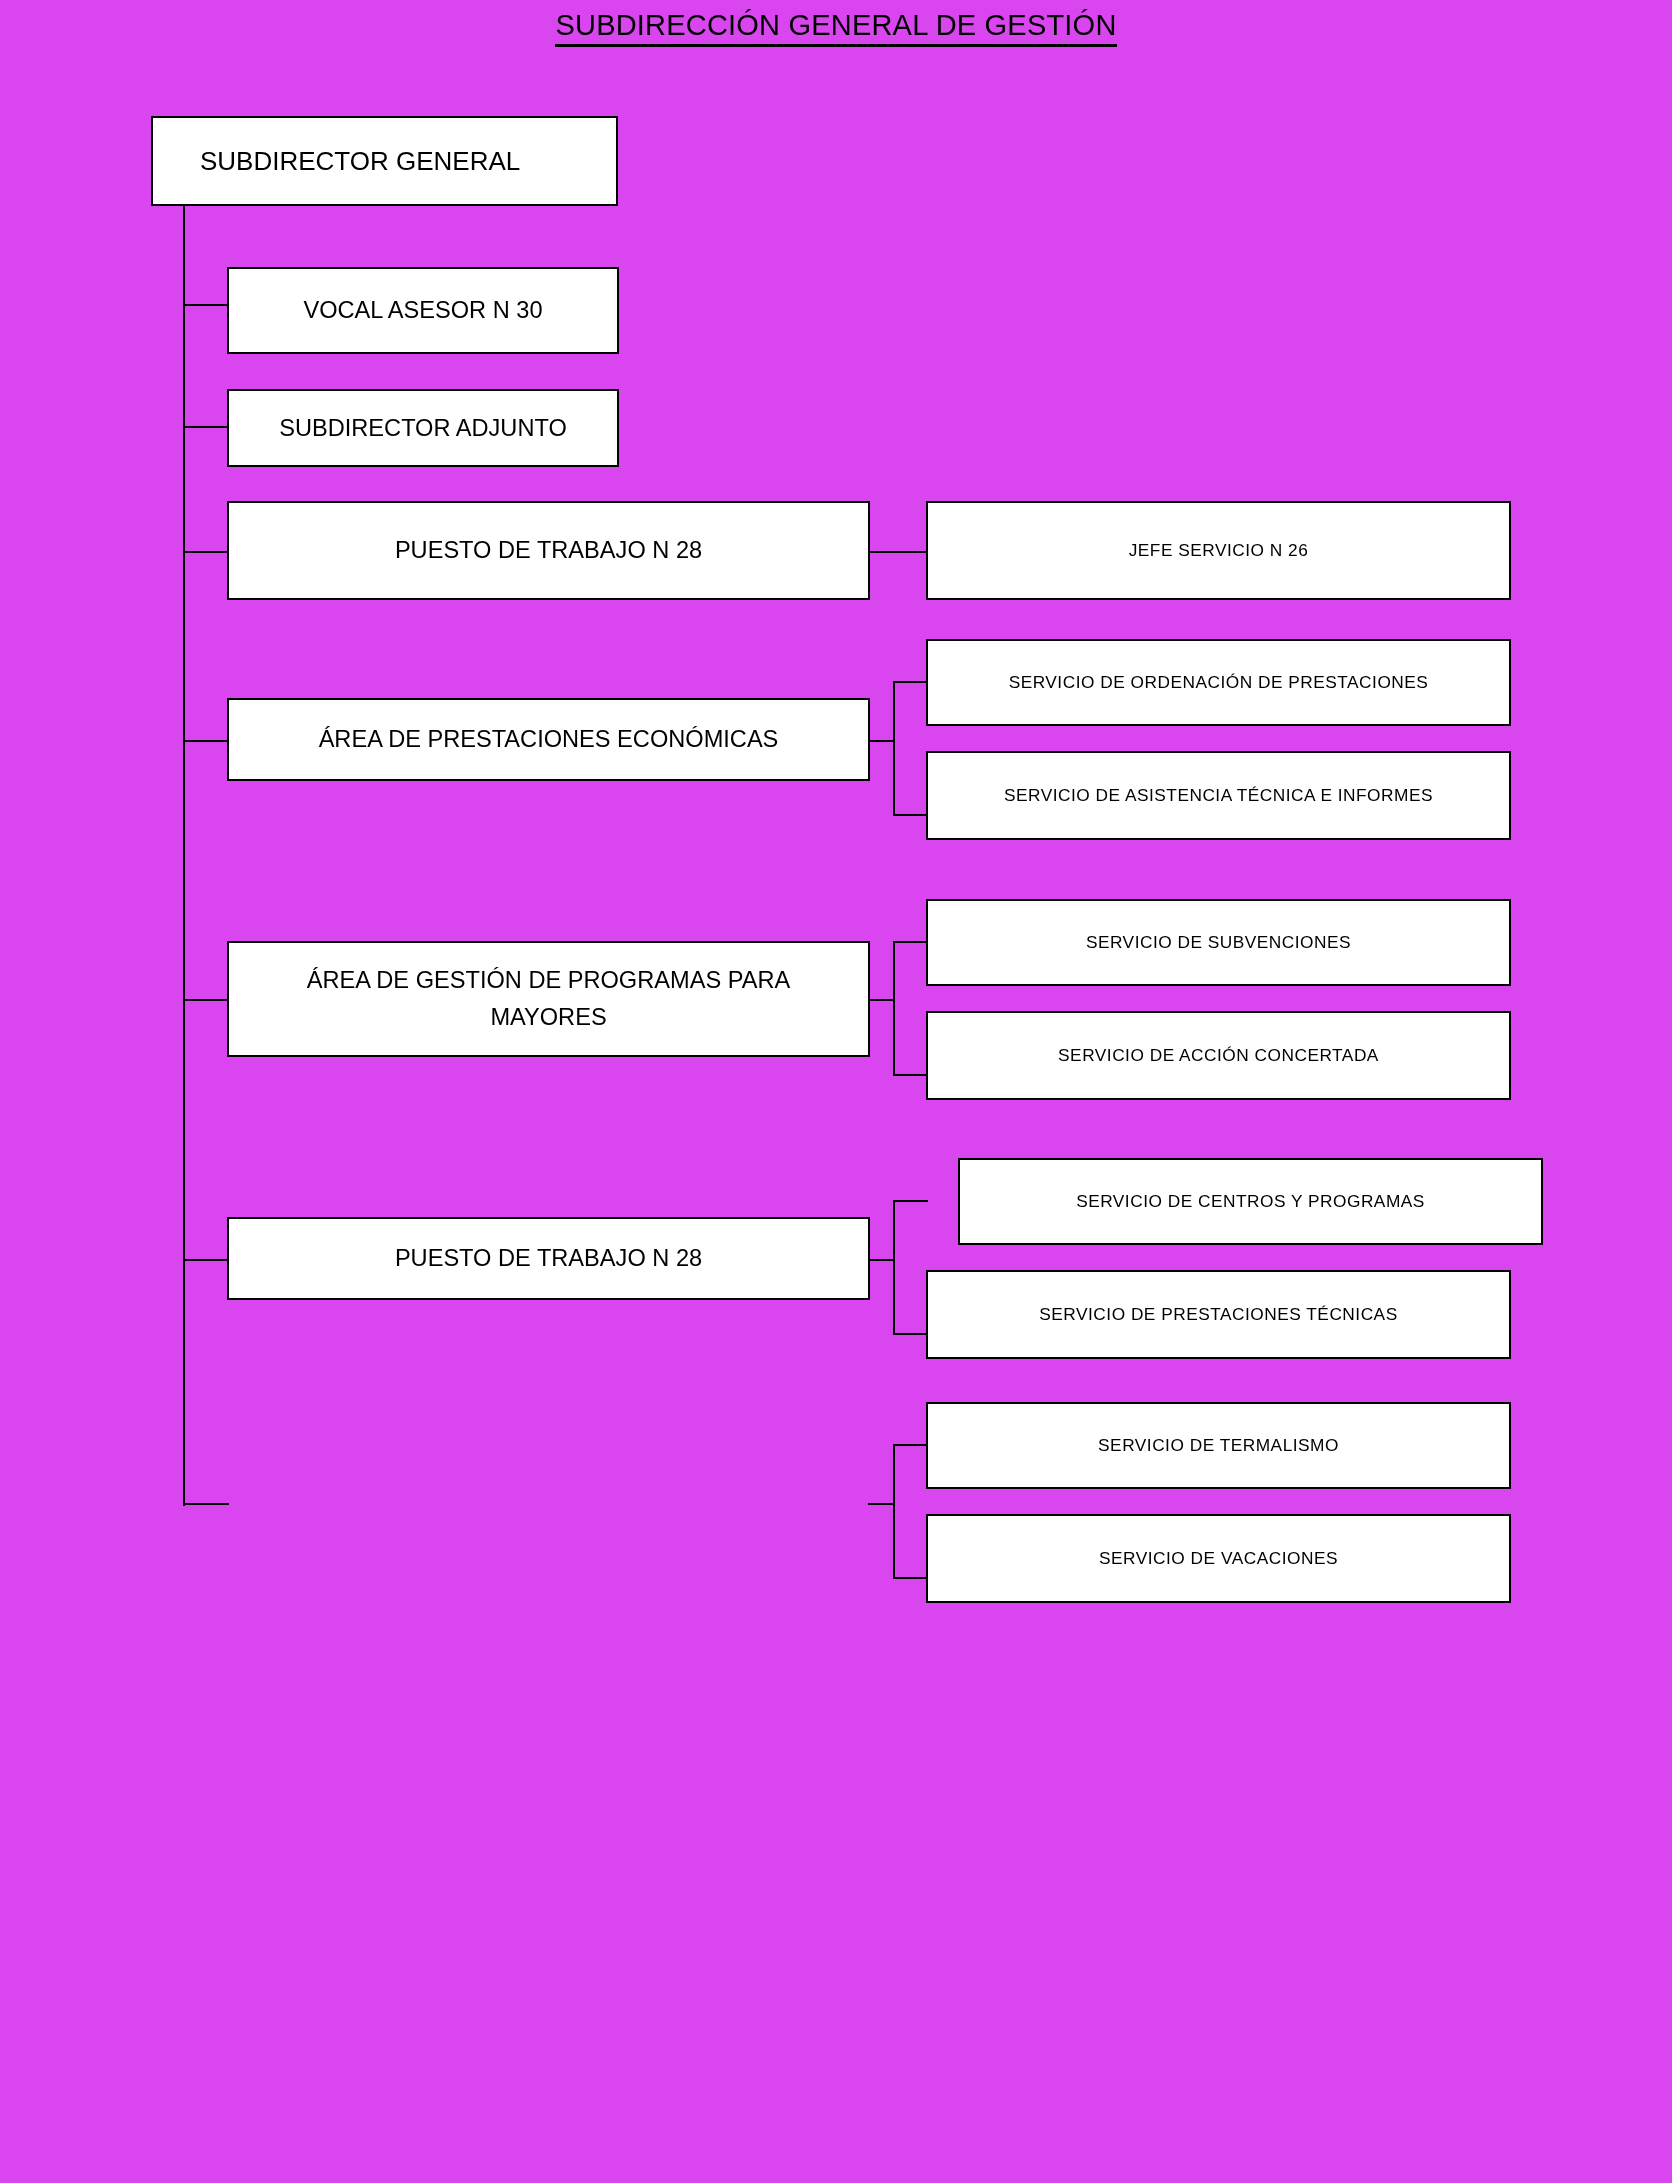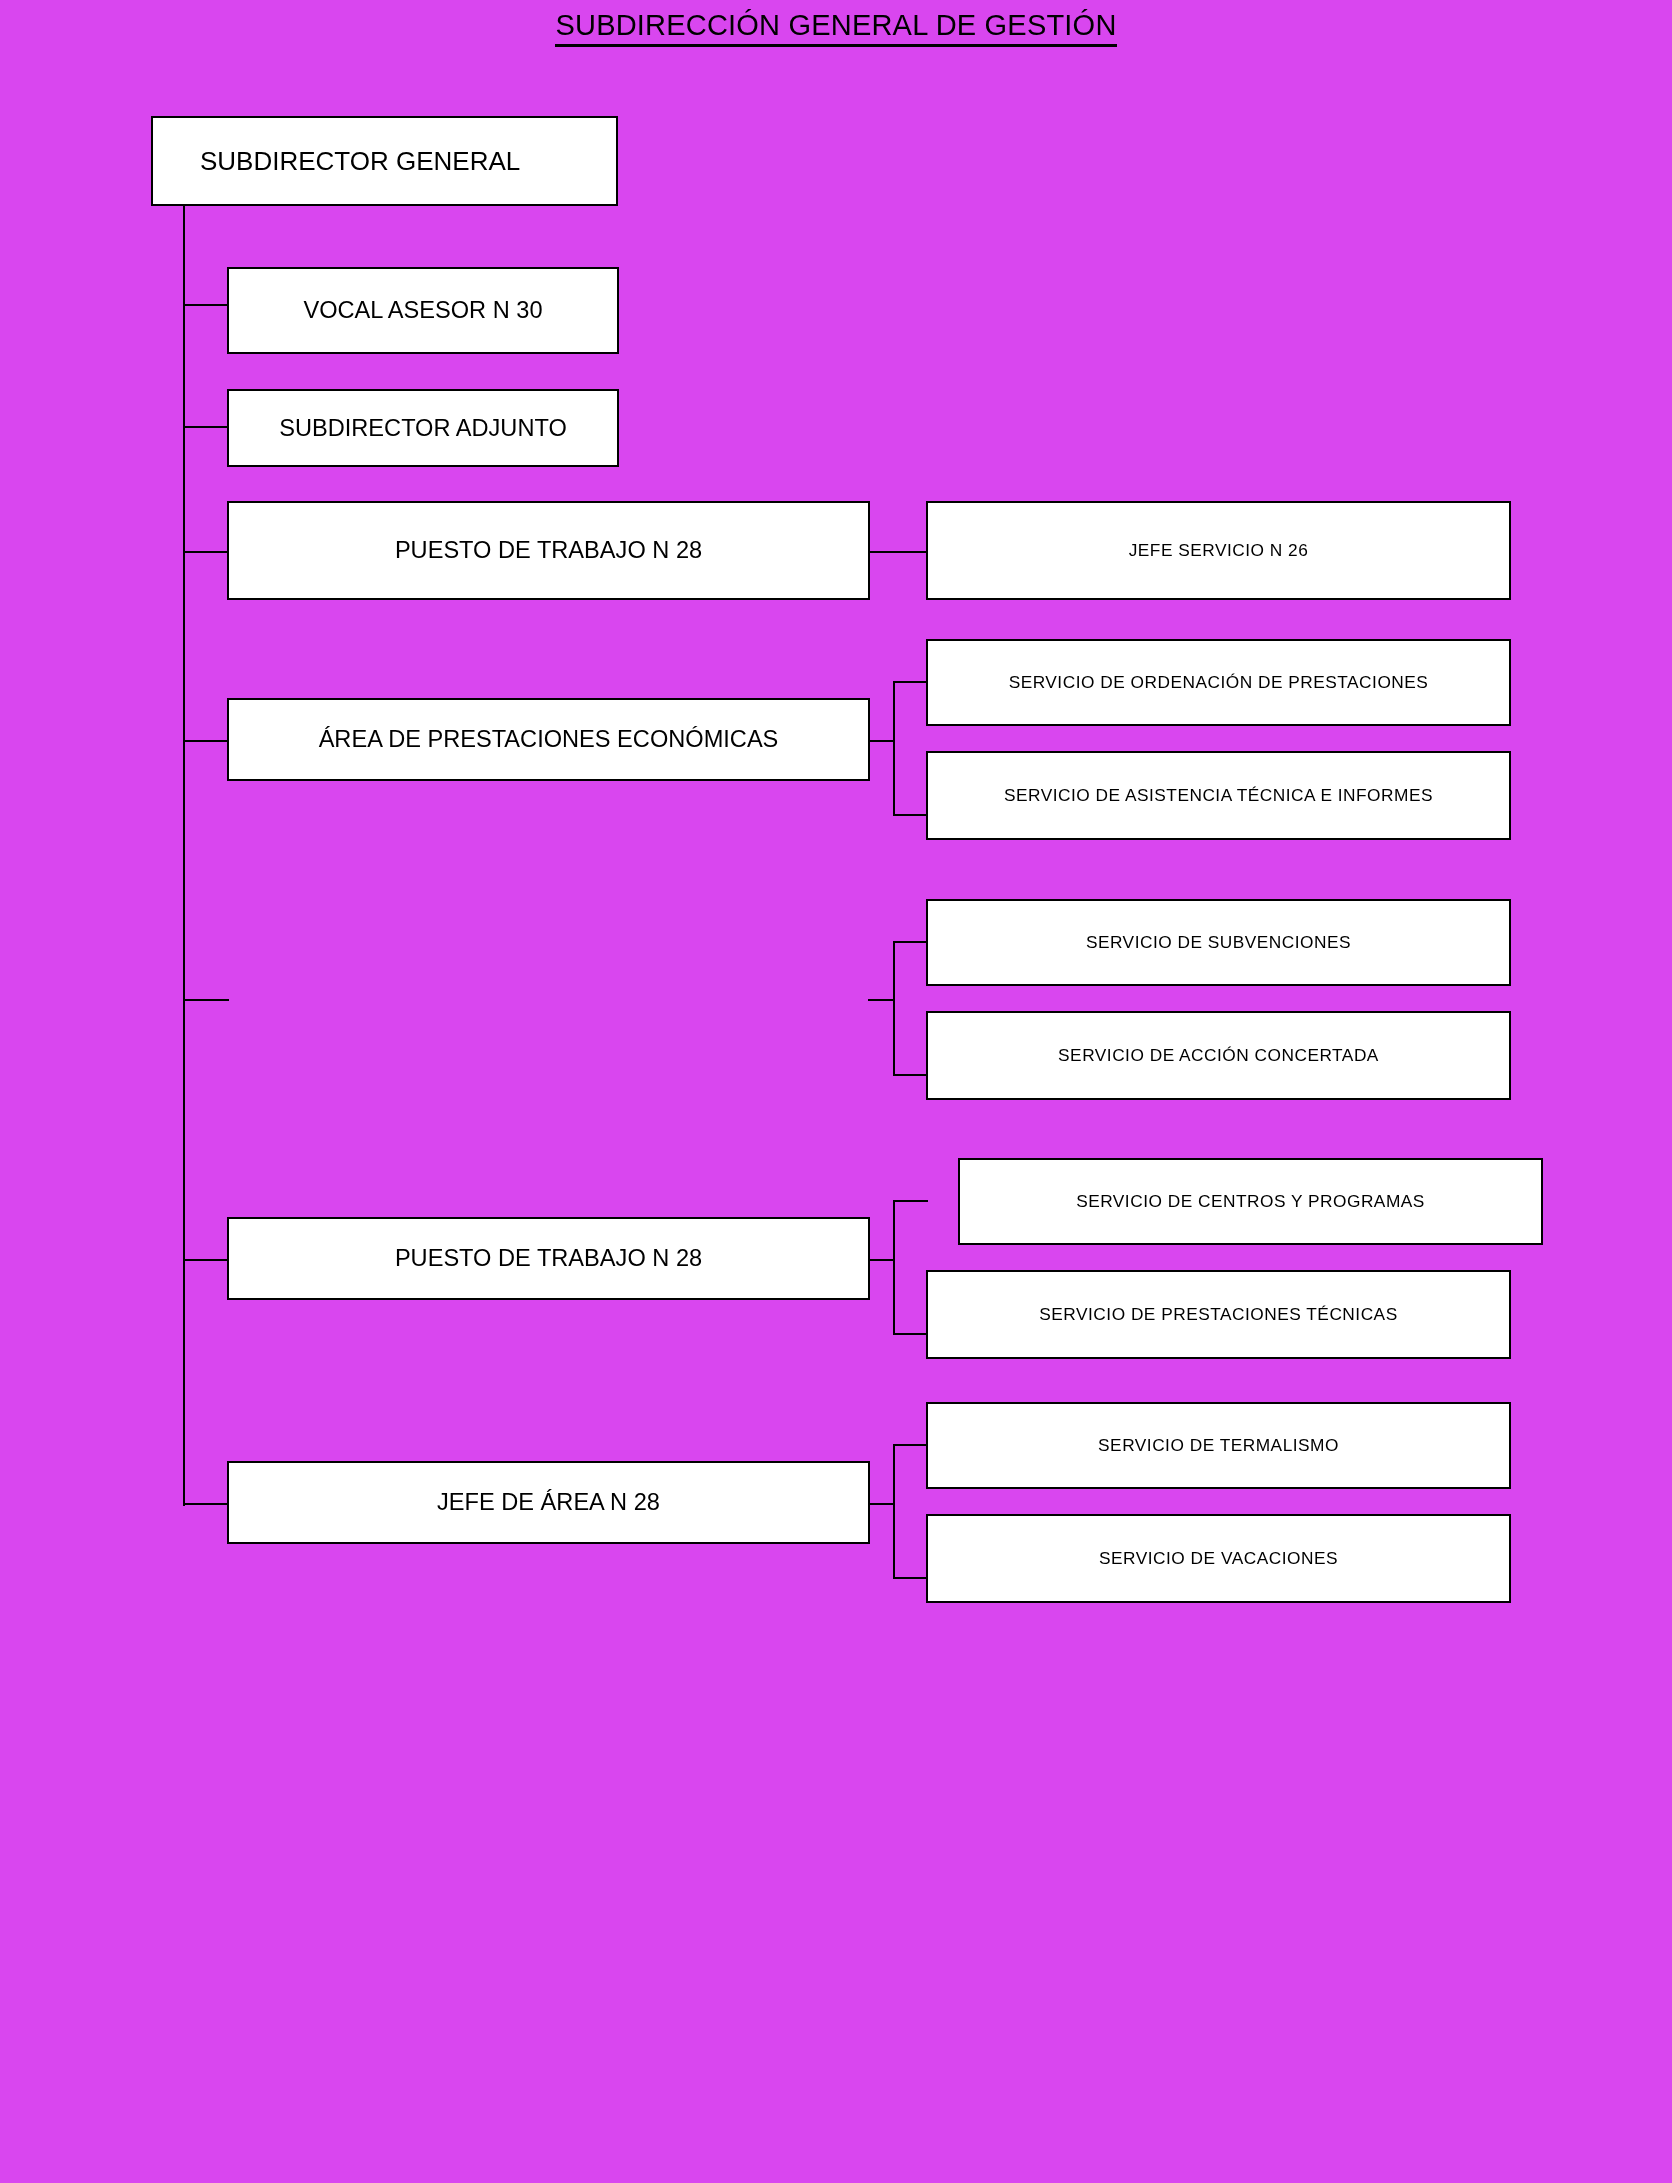--- a/index.html
+++ b/index.html
@@ -114,20 +114,24 @@
   <div class="ln-h" style="left:893px; top:681px; width:35px;"></div>
   <div class="ln-h" style="left:893px; top:814px; width:35px;"></div>
   <div class="node leaf" style="left:926px; top:639px; width:585px; height:87px;">
     <span>SERVICIO DE ORDENACIÓN DE PRESTACIONES</span>
   </div>
   <div class="node leaf" style="left:926px; top:751px; width:585px; height:89px;">
     <span>SERVICIO DE ASISTENCIA TÉCNICA E INFORMES</span>
   </div>
 
   <div class="ln-h" style="left:183px; top:999px; width:46px;"></div>
+  <div class="node lvl2" style="left:227px; top:941px; width:643px; height:116px;">
+    <span style="white-space:pre-line;">ÁREA DE GESTIÓN DE PROGRAMAS PARA
+MAYORES</span>
+  </div>
   <div class="ln-h" style="left:868px; top:999px; width:27px;"></div>
   <div class="ln-v" style="left:893px; top:941px; width:2.4px; height:135px;"></div>
   <div class="ln-h" style="left:893px; top:941px; width:35px;"></div>
   <div class="ln-h" style="left:893px; top:1074px; width:35px;"></div>
   <div class="node leaf" style="left:926px; top:1011px; width:585px; height:89px;">
     <span>SERVICIO DE ACCIÓN CONCERTADA</span>
   </div>
   <div class="node leaf" style="left:926px; top:899px; width:585px; height:87px;">
     <span>SERVICIO DE SUBVENCIONES</span>
   </div>
@@ -141,23 +145,20 @@
   <div class="ln-h" style="left:893px; top:1200px; width:35px;"></div>
   <div class="ln-h" style="left:893px; top:1333px; width:35px;"></div>
   <div class="node leaf" style="left:926px; top:1158px; width:585px; height:87px;margin-left:32px;">
     <span>SERVICIO DE CENTROS Y PROGRAMAS</span>
   </div>
   <div class="node leaf" style="left:926px; top:1270px; width:585px; height:89px;">
     <span>SERVICIO DE PRESTACIONES TÉCNICAS</span>
   </div>
 
   <div class="ln-h" style="left:183px; top:1503px; width:46px;"></div>
-  <div class="node lvl2" style="left:227px; top:1461px; width:643px; height:83px;">
-    <span>JEFE DE ÁREA N 28</span>
-  </div>
   <div class="ln-h" style="left:868px; top:1503px; width:27px;"></div>
   <div class="ln-v" style="left:893px; top:1444px; width:2.4px; height:135px;"></div>
   <div class="ln-h" style="left:893px; top:1444px; width:35px;"></div>
   <div class="ln-h" style="left:893px; top:1577px; width:35px;"></div>
   <div class="node leaf" style="left:926px; top:1402px; width:585px; height:87px;">
     <span>SERVICIO DE TERMALISMO</span>
   </div>
   <div class="node leaf" style="left:926px; top:1514px; width:585px; height:89px;">
     <span>SERVICIO DE VACACIONES</span>
   </div>

